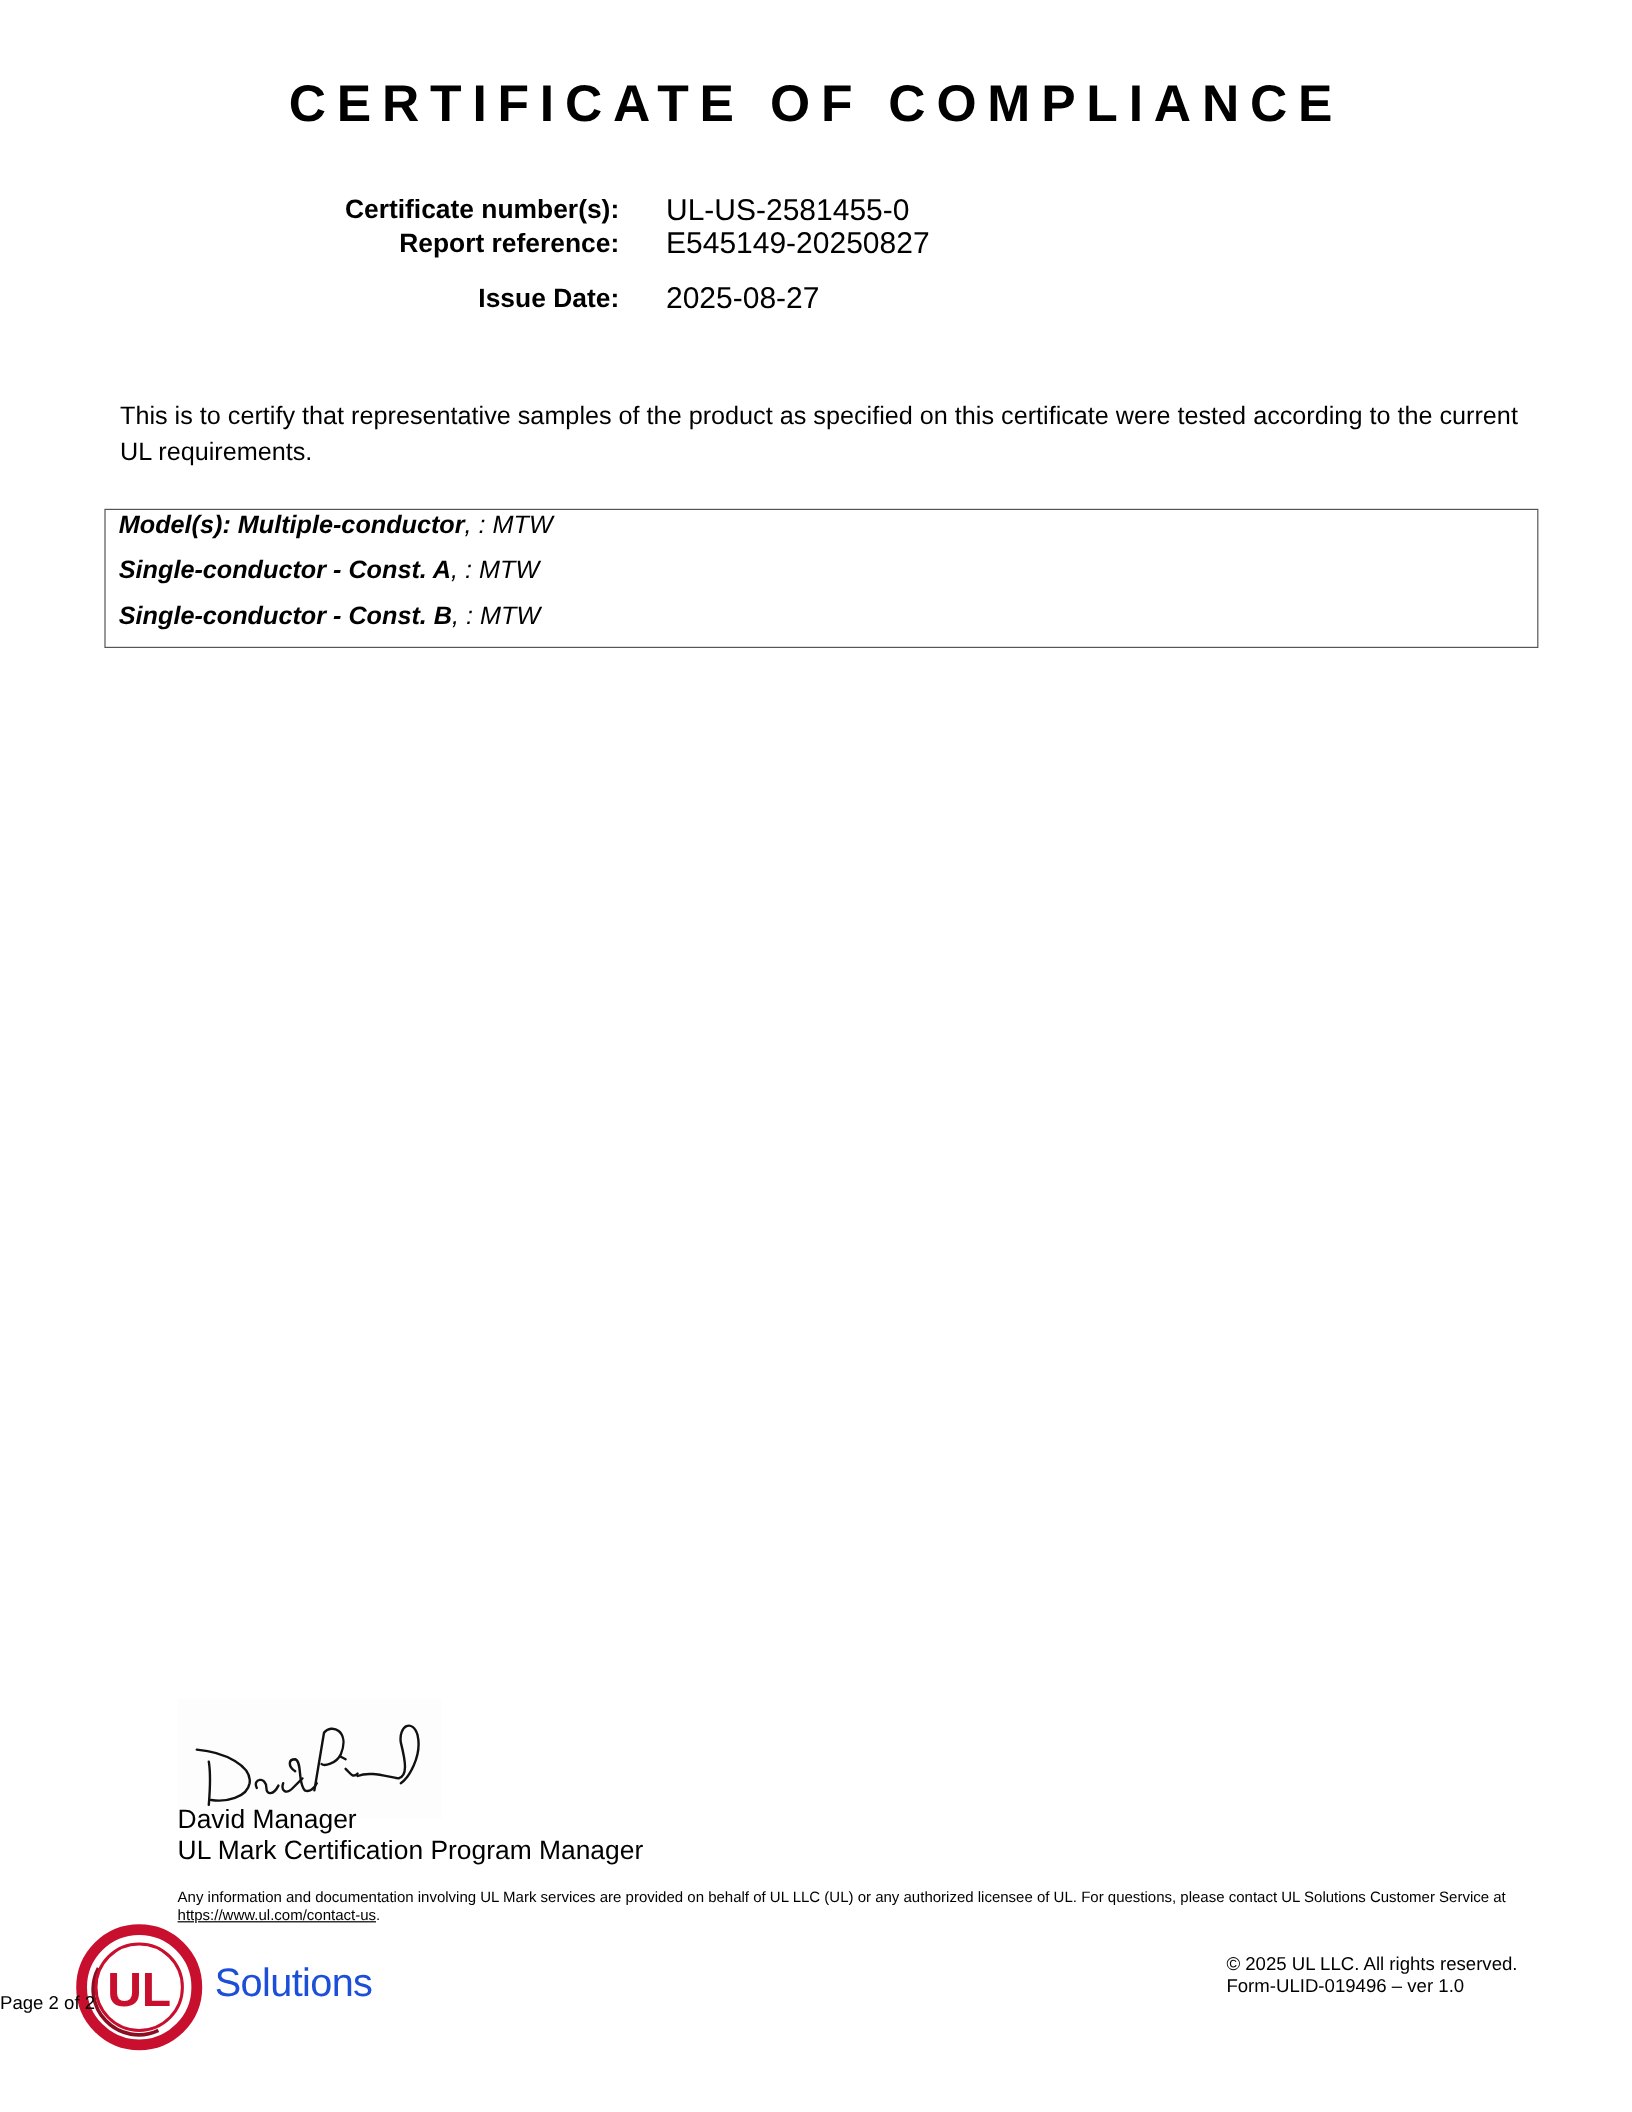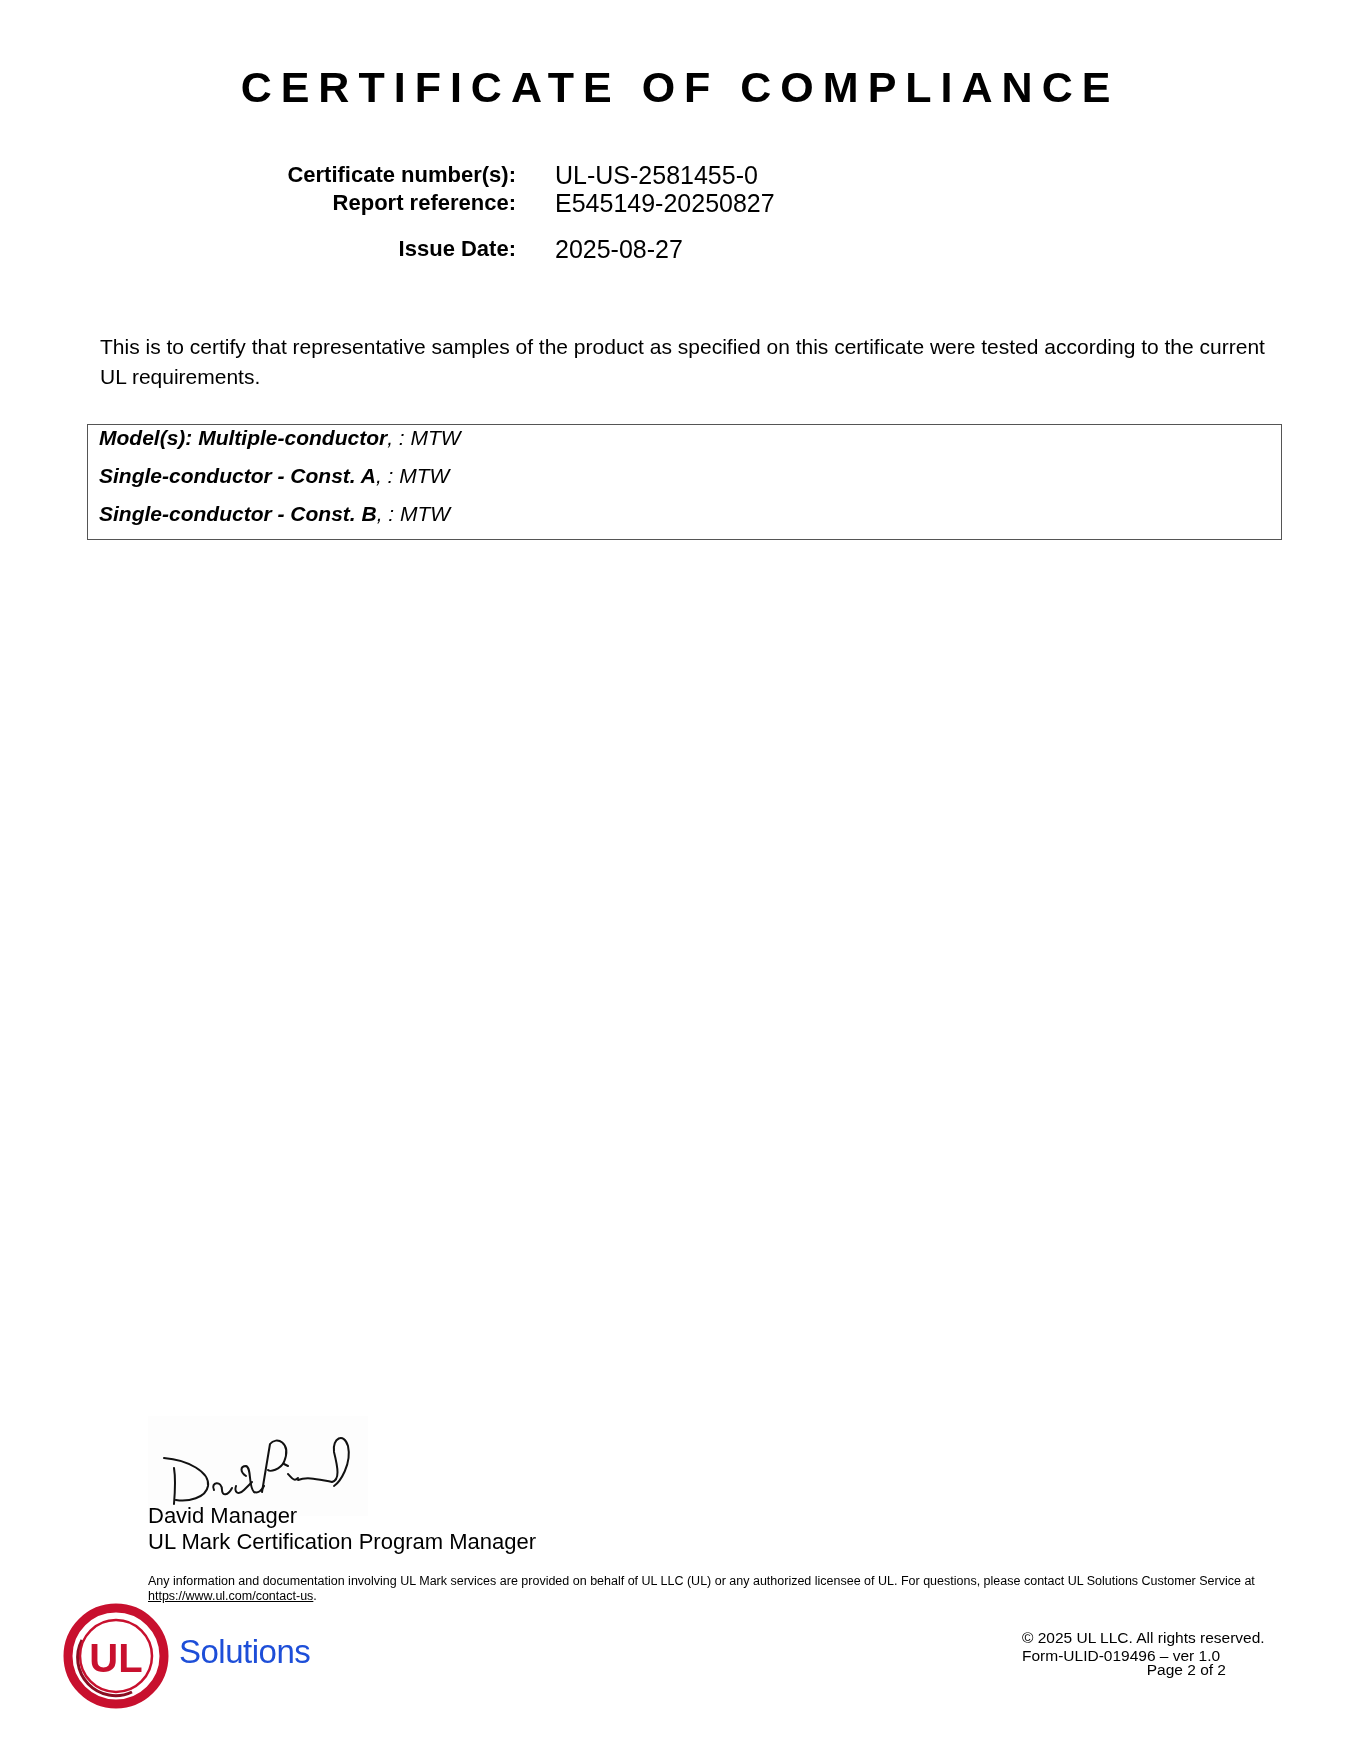--- a/index.html
+++ b/index.html
@@ -18,21 +18,21 @@
   .model-row { position:absolute; left:11px; font-size:21px; line-height:28px; white-space:nowrap; }
   .model-row b { font-weight:bold; }
   .sig { left:148px; top:1416px; width:220px; height:100px; background:#fdfdfd; }
   .sig-name { left:148px; top:1502px; font-size:22px; line-height:28px; }
   .sig-title { left:148px; top:1528px; font-size:22px; line-height:28px; }
   .disclaimer { left:148px; top:1574px; width:1130px; font-size:12.5px; line-height:15px; }
   .disclaimer a { color:#000000; text-decoration:underline; }
   .logo { left:62px; top:1600px; width:110px; height:112px; }
   .logo-text { left:179px; top:1632px; font-size:33px; font-weight:normal; color:#1d4ed8;
                letter-spacing:-0.5px; line-height:40px; }
-  .page-num { left:0; width:1226px; text-align:right; top:1660px; font-size:15.5px; line-height:20px; }
+  .page-num { left:0; width:1226px; text-align:left; top:1660px; font-size:15.5px; line-height:20px; }
   .copyright { left:1022px; top:1629px; font-size:15.5px; line-height:18px; white-space:nowrap; }
   .formid { left:1022px; top:1647px; font-size:15.5px; line-height:18px; white-space:nowrap; }
 </style>
 </head>
 <body>
 
 <div class="abs title">CERTIFICATE OF COMPLIANCE</div>
 
 <div class="abs cert-grid">
   <div class="cert-row" style="top:0px;">

